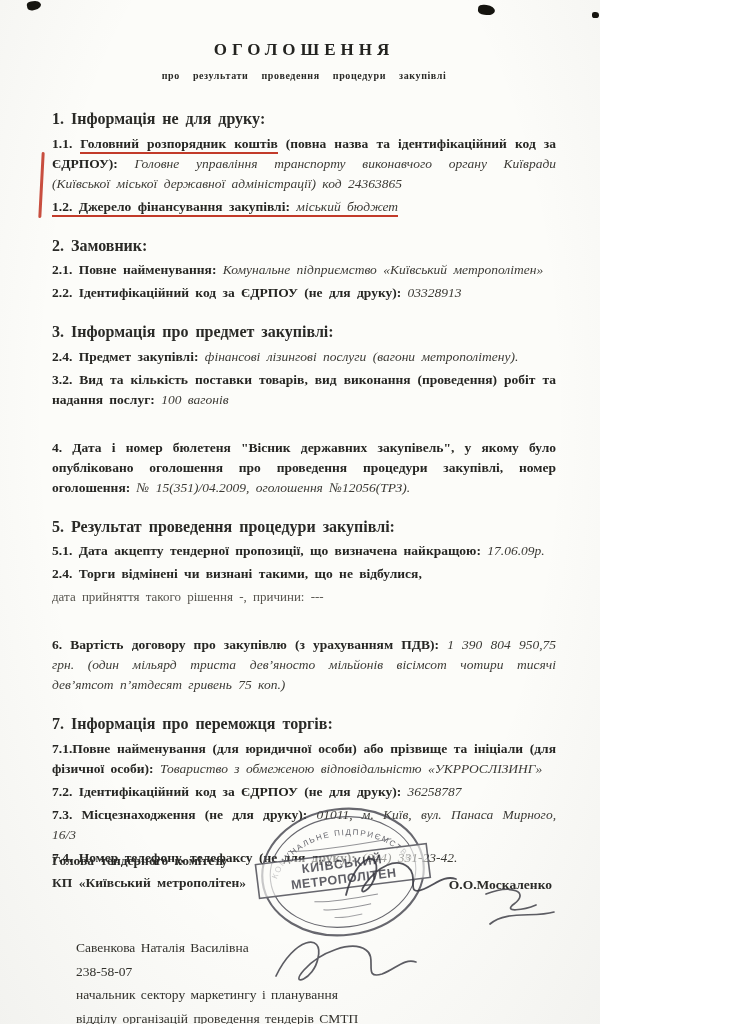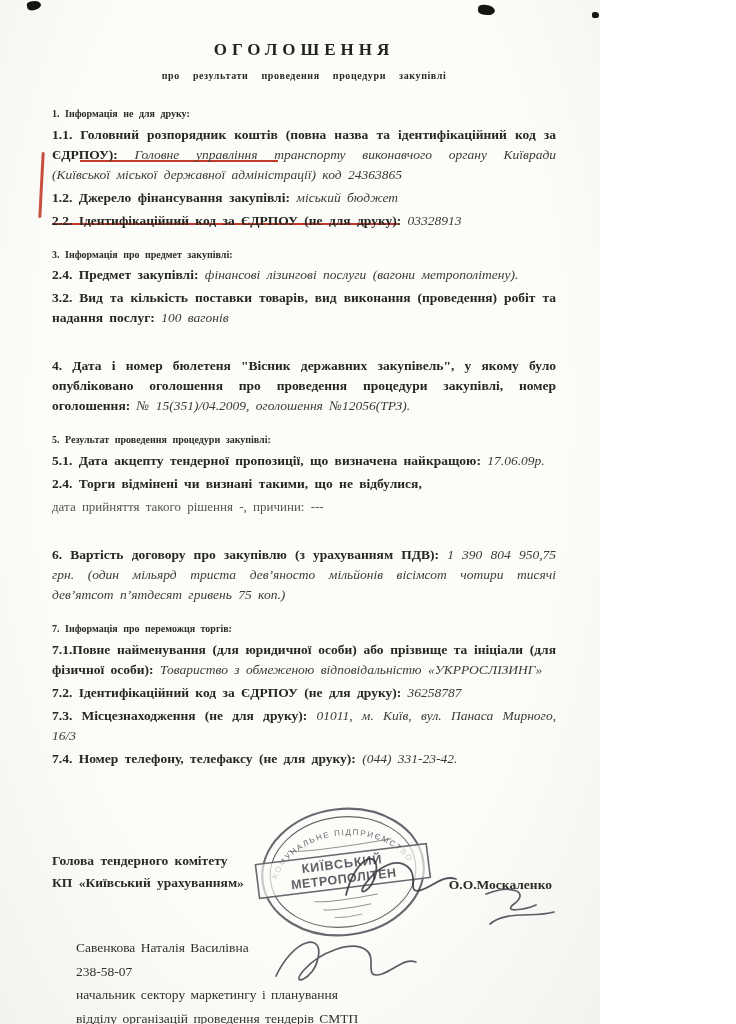--- a/index.html
+++ b/index.html
@@ -15,27 +15,27 @@
   }
   .content { position:absolute; left:52px; right:44px; top:40px; }
   .title {
     margin:0; text-align:center; font-size:17px; font-weight:bold;
     letter-spacing:5px; color:#232320;
   }
   .subtitle {
     margin-top:10px; margin-bottom:26px; text-align:center;
     font-size:10px; font-weight:bold; word-spacing:10px; letter-spacing:0.6px;
   }
-  .heading { font-weight:bold; font-size:10px; line-height:1.48; margin:17px 0 0 0; word-spacing:3px; }
+  .heading { font-weight:bold; font-size:16px; line-height:1.48; margin:17px 0 0 0; word-spacing:3px; }
   .para { font-size:13.5px; line-height:1.48; margin:3px 0 0 0; text-align:justify; word-spacing:3px; }
   .para.sec { margin-top:28px; }
   .para b { font-weight:bold; color:#262623; }
   .val { font-style:italic; font-weight:normal; color:#3c3b36; }
   .note { font-size:13px; color:#55534d; word-spacing:3px; }
-  .red-underline { border-bottom:2.5px solid #c23b2a; padding-bottom:18px; }
+  .red-underline { border-bottom:2.5px solid #c23b2a; padding-bottom:1px; }
   .red-margin-mark {
     position:absolute; left:40px; top:152px; width:3px; height:66px;
     background:#c23b2a; transform:rotate(3deg); border-radius:2px; opacity:0.9;
   }
   .artifact { position:absolute; background:#15140f; border-radius:40% 60% 55% 45%; }
   .a1 { left:27px; top:1px; width:14px; height:9px; transform:rotate(-12deg); }
   .a2 { left:478px; top:5px; width:17px; height:10px; transform:rotate(6deg); }
   .a3 { right:1px; top:12px; width:7px; height:6px; }
   .signing {
     position:absolute; left:52px; right:48px; top:850px;
@@ -64,20 +64,22 @@
   <div class="red-margin-mark"></div>
 
   <div class="content">
     <h1 class="title">ОГОЛОШЕННЯ</h1>
     <div class="subtitle">про результати проведення процедури закупівлі</div>
 
     <p class="heading" style="margin-top:0;">1. Інформація не для друку:</p>
     <p class="para"><b>1.1.</b> <b class="red-underline">Головний розпорядник коштів</b> <b>(повна назва та ідентифікаційний код за ЄДРПОУ):</b> <i class="val">Головне управління транспорту виконавчого органу Київради (Київської міської державної адміністрації) код 24363865</i></p>
     <p class="para"><span class="red-underline"><b>1.2. Джерело фінансування закупівлі:</b> <i class="val">міський бюджет</i></span></p>
 
+    <p class="heading">2. Замовник:</p>
+    <p class="para"><b>2.1. Повне найменування:</b> <i class="val">Комунальне підприємство «Київський метрополітен»</i></p>
     <p class="para"><b>2.2. Ідентифікаційний код за ЄДРПОУ (не для друку):</b> <i class="val">03328913</i></p>
 
     <p class="heading">3. Інформація про предмет закупівлі:</p>
     <p class="para"><b>2.4. Предмет закупівлі:</b> <i class="val">фінансові лізингові послуги (вагони метрополітену).</i></p>
     <p class="para"><b>3.2. Вид та кількість поставки товарів, вид виконання (проведення) робіт та надання послуг:</b> <i class="val">100 вагонів</i></p>
 
     <p class="para sec"><b>4. Дата і номер бюлетеня "Вісник державних закупівель", у якому було опубліковано оголошення про проведення процедури закупівлі, номер оголошення:</b> <i class="val">№ 15(351)/04.2009,  оголошення №12056(ТРЗ).</i></p>
 
     <p class="heading">5. Результат проведення процедури закупівлі:</p>
     <p class="para"><b>5.1. Дата акцепту тендерної пропозиції, що визначена найкращою:</b> <i class="val">17.06.09р.</i></p>
@@ -89,21 +91,21 @@
     <p class="heading">7. Інформація про переможця торгів:</p>
     <p class="para"><b>7.1.Повне найменування (для юридичної особи) або прізвище та ініціали (для фізичної особи):</b> <i class="val">Товариство з обмеженою відповідальністю  «УКРРОСЛІЗИНГ»</i></p>
     <p class="para"><b>7.2. Ідентифікаційний код за ЄДРПОУ (не для друку):</b> <i class="val">36258787</i></p>
     <p class="para"><b>7.3. Місцезнаходження (не для друку):</b> <i class="val">01011, м. Київ, вул. Панаса Мирного, 16/3</i></p>
     <p class="para"><b>7.4. Номер телефону, телефаксу (не для друку):</b> <i class="val">(044) 331-23-42.</i></p>
   </div>
 
   <div class="signing">
     <div class="left">
       <div>Голова тендерного комітету</div>
-      <div>КП «Київський урахуванням»</div>
+      <div>КП «Київський метрополітен»</div>
     </div>
     <div class="right">О.О.Москаленко</div>
   </div>
 
   <svg class="stamp-svg" viewBox="0 0 220 158" aria-hidden="true">
     <g transform="rotate(-7 110 79)" fill="none" stroke="#474750">
       <ellipse cx="110" cy="79" rx="81" ry="63" stroke-width="2.2"></ellipse>
       <ellipse cx="110" cy="79" rx="73" ry="55" stroke-width="1.1"></ellipse>
       <path id="arcTop" d="M 42 82 A 70 52 0 0 1 178 82" stroke="none"></path>
       <text font-size="8" fill="#474750" stroke="none" letter-spacing="1.6">

